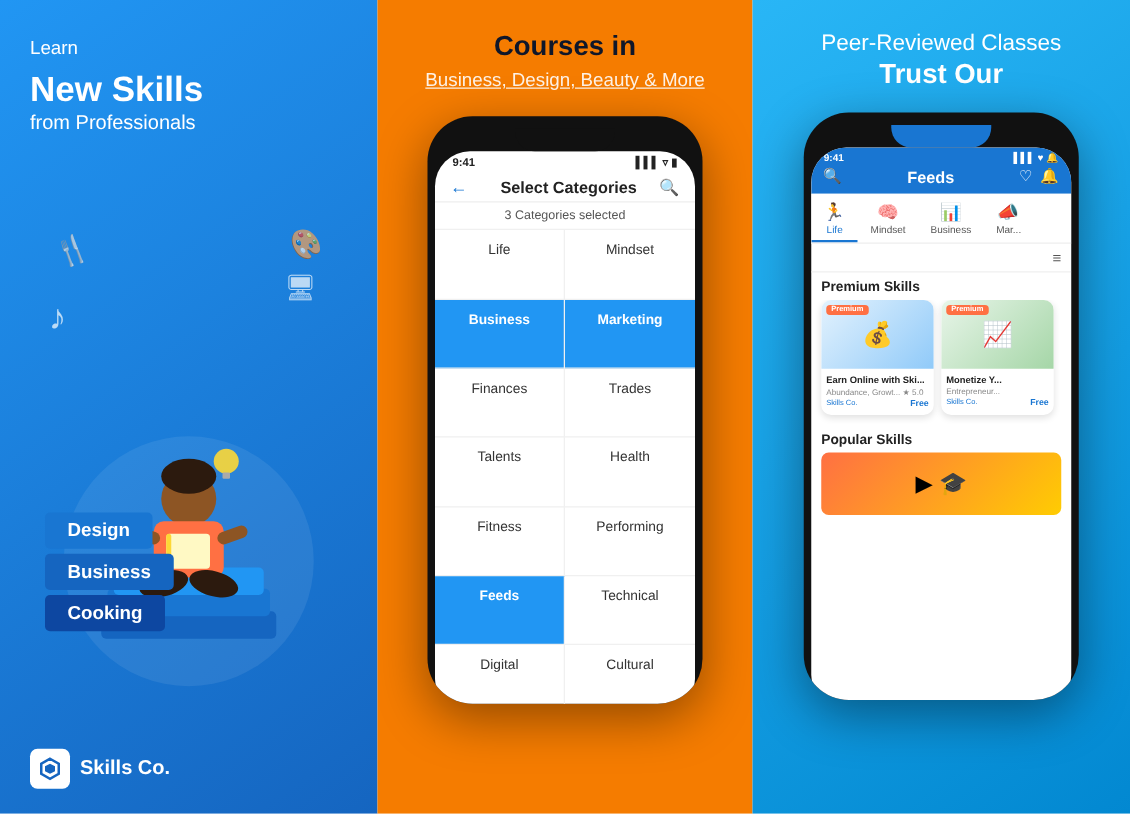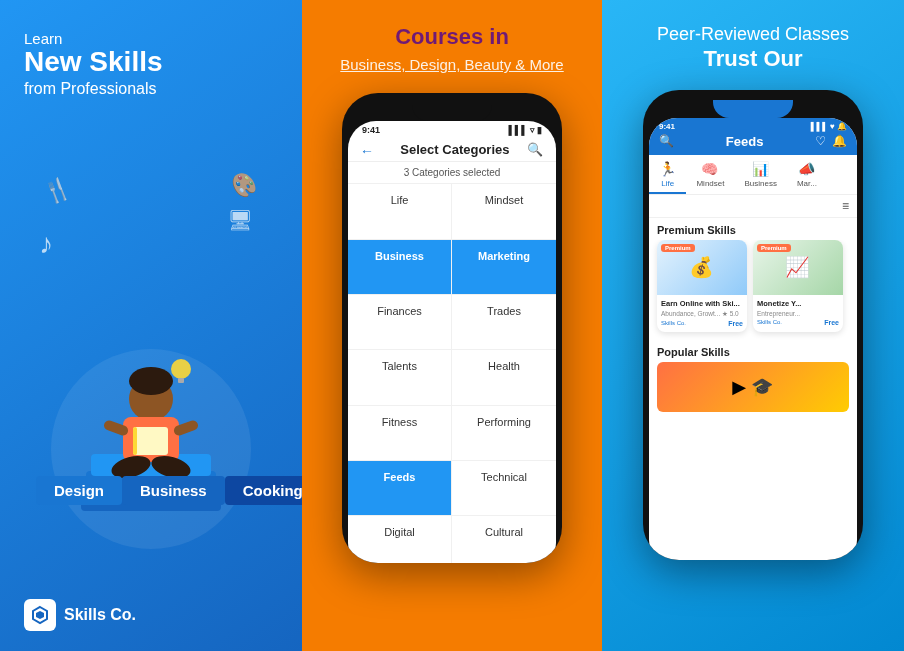--- a/index.html
+++ b/index.html
@@ -19,21 +19,21 @@
       position: relative;
       overflow: hidden;
       display: flex;
       flex-direction: column;
       padding: 30px 24px 20px 24px;
     }
     .panel-1-title {
       color: #fff;
       font-size: 15px;
       font-weight: 400;
-      margin-bottom: 0;
+      margin-bottom: 10px;
     }
     .panel-1-headline {
       color: #fff;
       font-size: 28px;
       font-weight: 800;
       line-height: 1.1;
       margin-bottom: 2px;
     }
     .panel-1-sub {
       color: #fff;
@@ -68,20 +68,21 @@
       transform: translateX(-50%);
     }
 
     
     .books-area {
       position: absolute;
       bottom: 80px;
       left: 0;
       right: 0;
       display: flex;
+      flex-direction: column;
       align-items: flex-start;
       padding-left: 12px;
     }
     .book-label {
       color: #fff;
       font-weight: 700;
       font-size: 15px;
       padding: 6px 18px;
       margin-bottom: 4px;
       border-radius: 4px;
@@ -122,21 +123,21 @@
       height: 651px;
       background: #F57C00;
       position: relative;
       overflow: hidden;
       display: flex;
       flex-direction: column;
       align-items: center;
       padding-top: 24px;
     }
     .panel-2-title {
-      color: #701a75;
+      color: #0f172a;
       font-size: 22px;
       font-weight: 800;
       line-height: 1.2;
     }
     .panel-2-sub {
       color: rgba(255,255,255,0.9);
       font-size: 15px;
       text-align: center;
       margin-top: 4px;
       line-height: 1.4;

